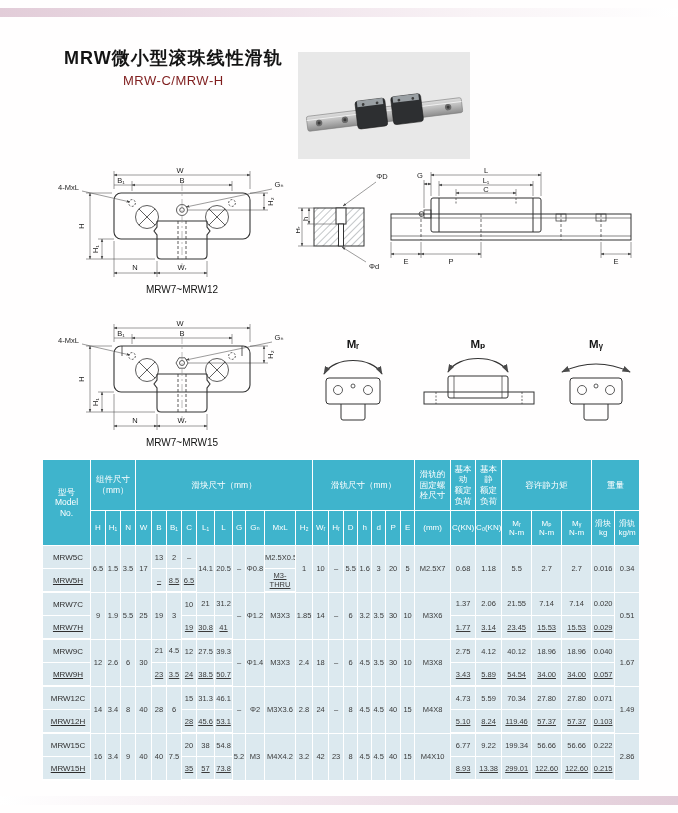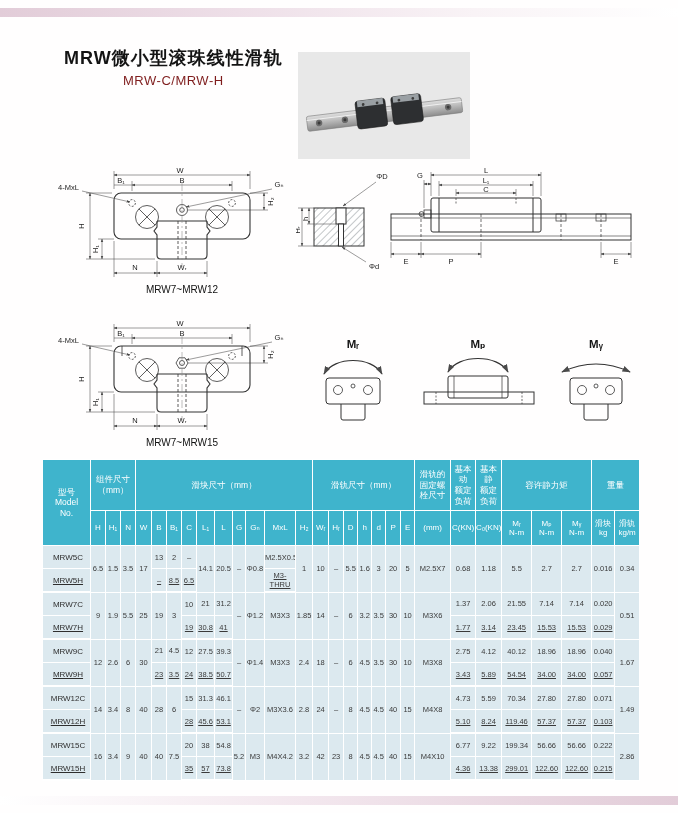--- a/index.html
+++ b/index.html
@@ -584,21 +584,21 @@
             <td>56.66</td>
             <td>56.66</td>
             <td>0.222</td>
             <td rowspan="2">2.86</td>
           </tr>
           <tr class="pe">
             <th class="model">MRW15H</th>
             <td>35</td>
             <td>57</td>
             <td>73.8</td>
-            <td>4.36</td>
+            <td>8.93</td>
             <td>13.38</td>
             <td>299.01</td>
             <td>122.60</td>
             <td>122.60</td>
             <td>0.215</td>
           </tr>
         </tbody>
     </table>
   </div>
 

